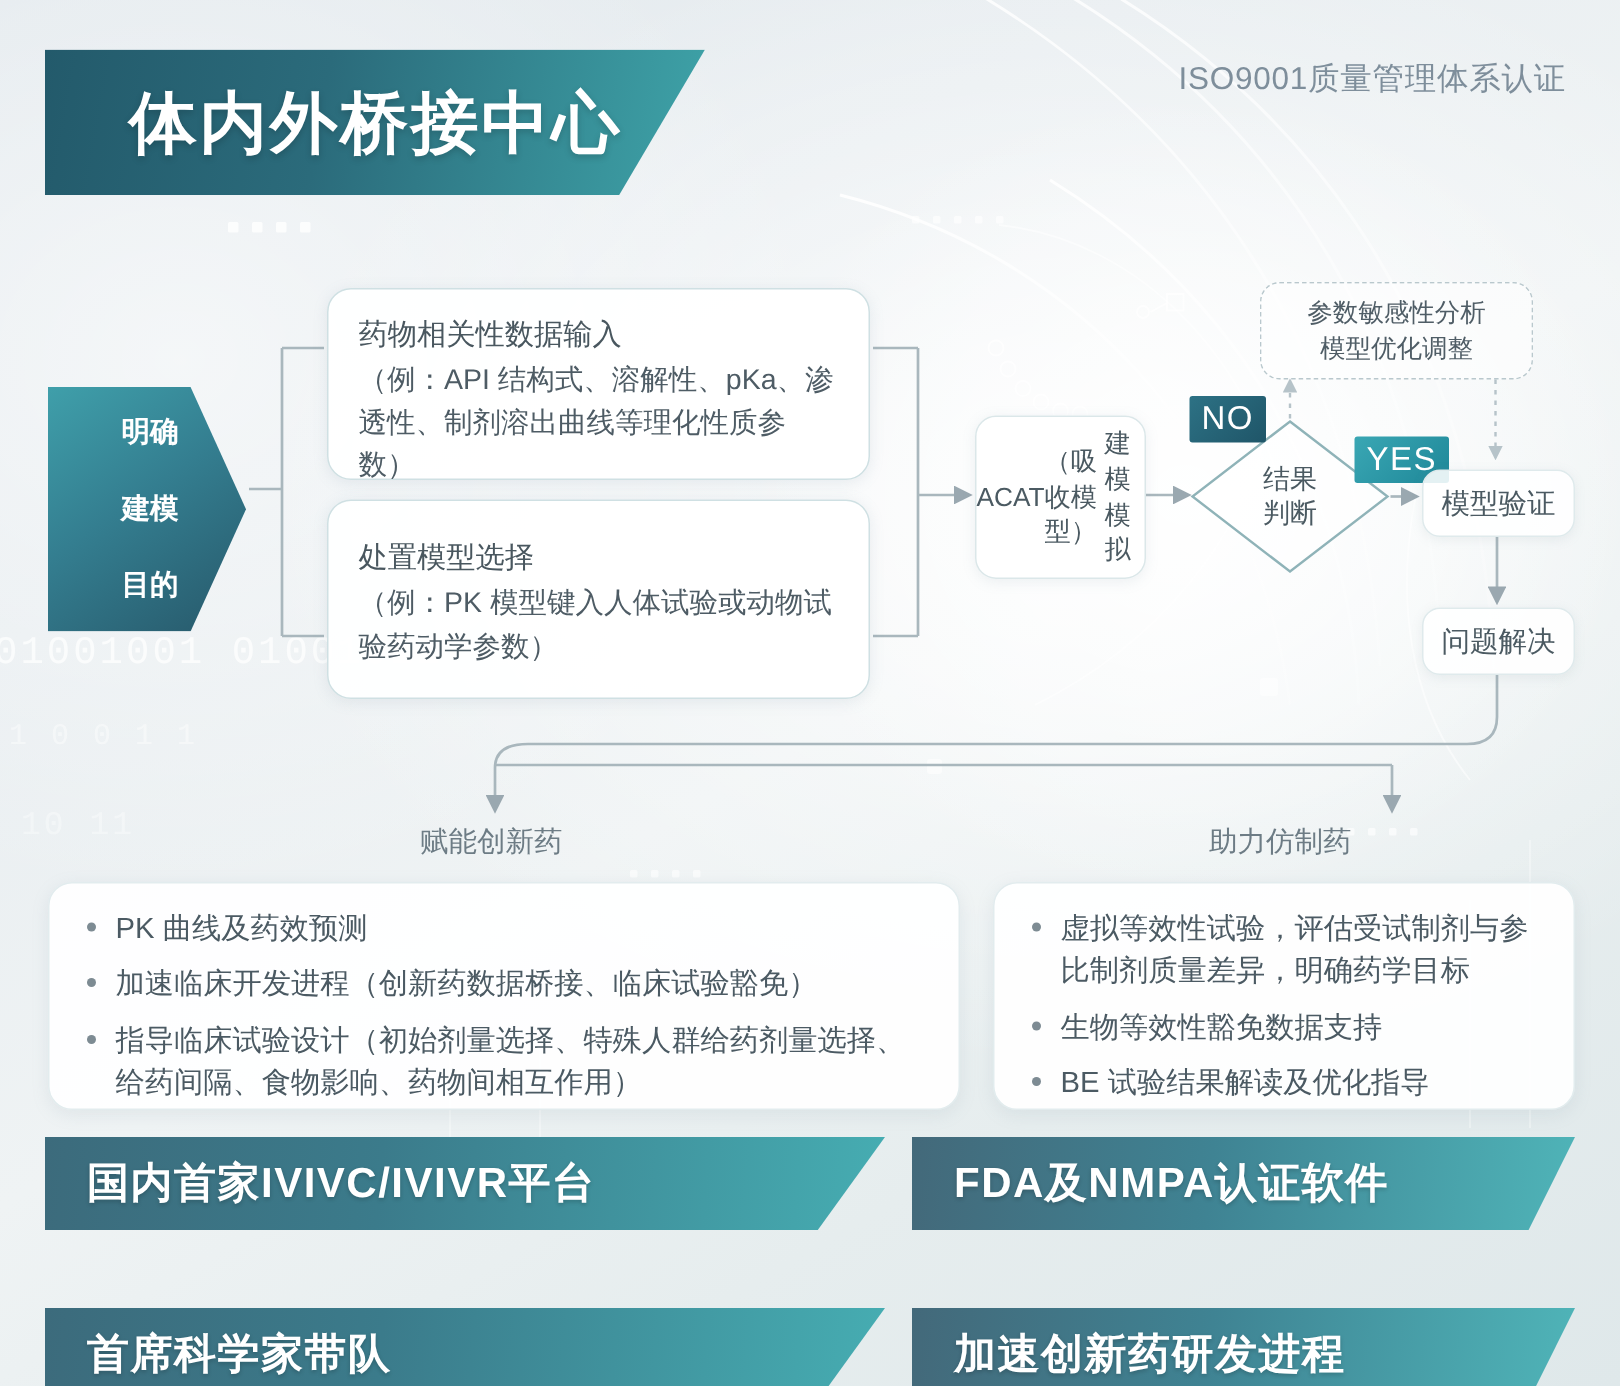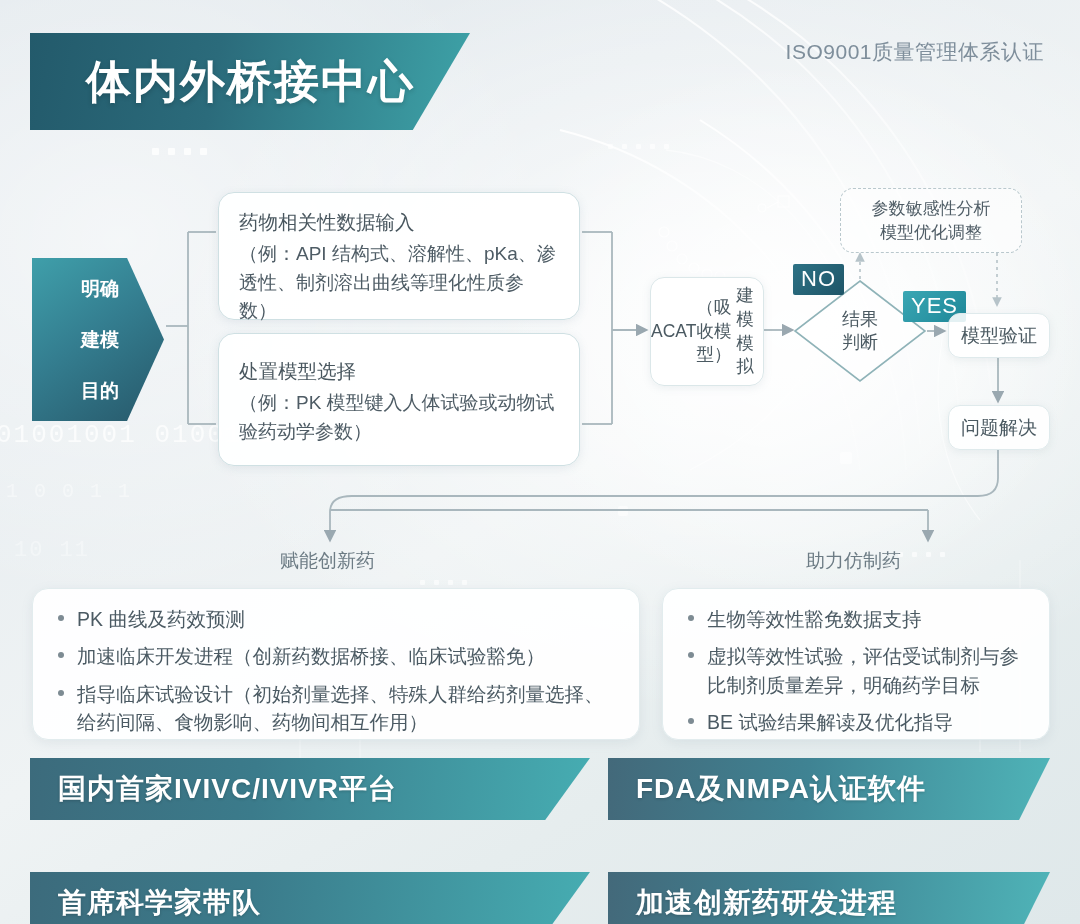--- a/index.html
+++ b/index.html
@@ -288,22 +288,22 @@
   <div class="bullets left">
     <ul>
       <li>PK 曲线及药效预测</li>
       <li>加速临床开发进程（创新药数据桥接、临床试验豁免）</li>
       <li>指导临床试验设计（初始剂量选择、特殊人群给药剂量选择、给药间隔、食物影响、药物间相互作用）</li>
     </ul>
   </div>
 
   <div class="bullets right">
     <ul>
+      <li>虚拟等效性试验，评估受试制剂与参比制剂质量差异，明确药学目标</li>
       <li>生物等效性豁免数据支持</li>
-      <li>虚拟等效性试验，评估受试制剂与参比制剂质量差异，明确药学目标</li>
       <li>BE 试验结果解读及优化指导</li>
     </ul>
   </div>
 
   <div class="barrow r1">
     <div class="seg a">
       <div class="txt">国内首家IVIVC/IVIVR平台</div>
     </div>
     <div class="seg b">
       <div class="txt">FDA及NMPA认证软件</div>

